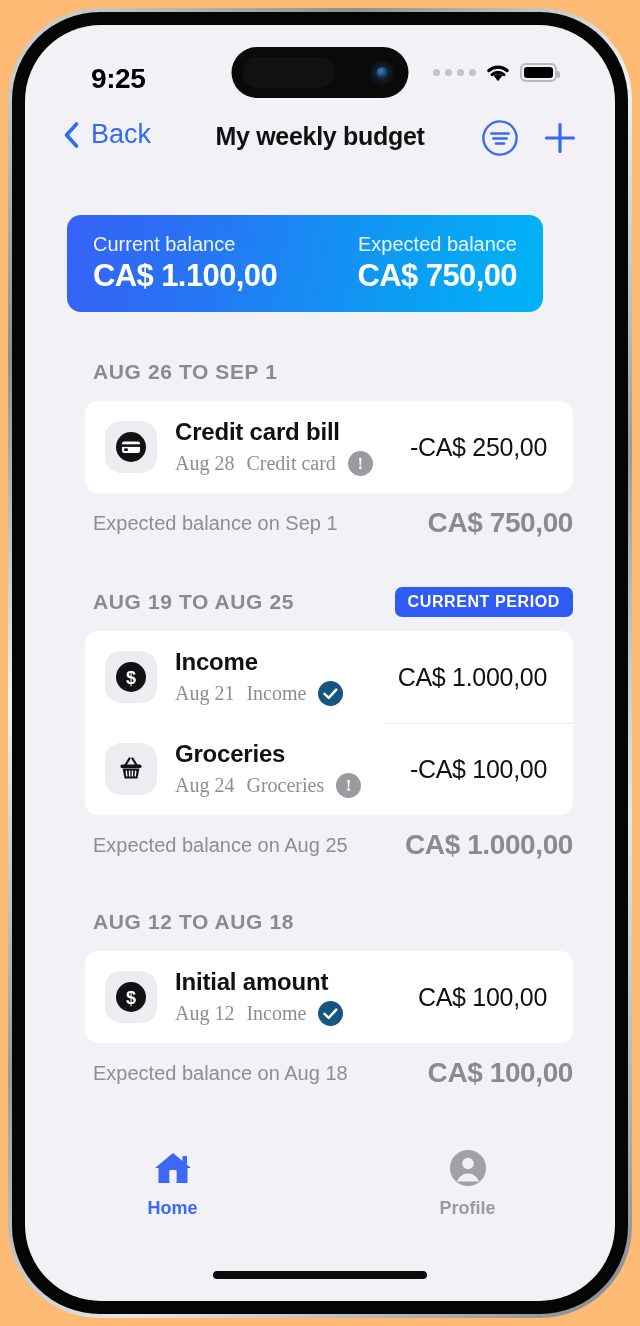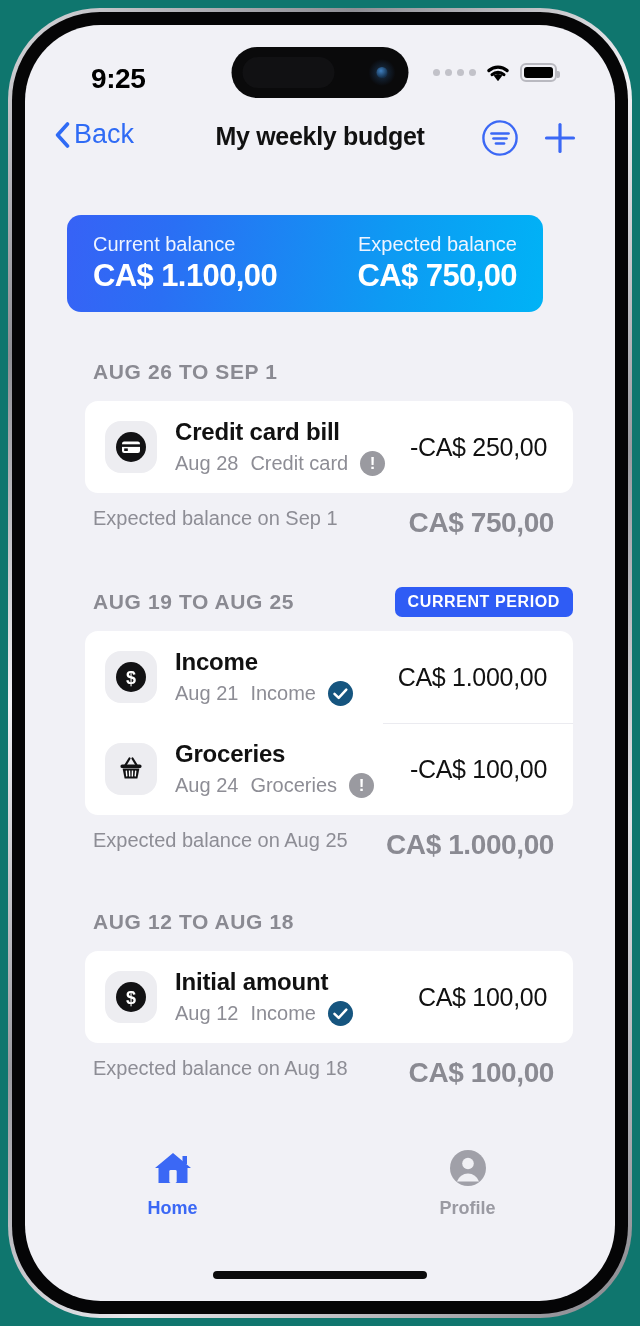--- a/index.html
+++ b/index.html
@@ -2,21 +2,21 @@
 <html><head>
 <meta charset="utf-8">
 <style>
   * { box-sizing: border-box; margin: 0; padding: 0; }
   html, body {
     width: 640px; height: 1326px;
     background: #ffffff;
     font-family: "Liberation Sans", "DejaVu Sans", sans-serif;
     overflow: hidden;
   }
-  .stage { position: relative; width: 640px; height: 1326px; background: #0f766e; }
+  .stage { position: relative; width: 640px; height: 1326px; background: #fdba74; }
 
   
   .phone-outer {
     position: absolute; left: 8px; top: 8px;
     width: 624px; height: 1310px;
     border-radius: 92px;
     background: linear-gradient(135deg,#d8d8dc 0%,#8e8e94 18%,#f2f2f5 36%,#9a9aa0 55%,#e6e6ea 74%,#86868c 100%);
     padding: 4px;
   }
   .phone-bezel {
@@ -76,22 +76,22 @@
   .battery::after {
     content: ""; position: absolute; right: -5px; top: 6px;
     width: 3px; height: 7px; border-radius: 0 2px 2px 0; background: #b9b9c0;
   }
 
   
   .navbar {
     position: absolute; top: 86px; left: 0; right: 0; height: 62px;
   }
   .nav-back {
-    position: absolute; left: 30px; top: 8px;
-    display: flex; align-items: center; gap: 4px;
+    position: absolute; left: 39px; top: 8px;
+    display: flex; align-items: center; gap: 12px;
     color: #2f6bf5; font-size: 27px; font-weight: 400;
   }
   .chev { width: 15px; height: 26px; position: relative; }
   .nav-title {
     position: absolute; left: 50%; top: 11px; transform: translateX(-50%);
     font-size: 25px; font-weight: 700; color: #111; white-space: nowrap;
     letter-spacing: -0.3px;
   }
   .nav-filter { position: absolute; right: 96px; top: 8px; width: 38px; height: 38px; }
   .nav-plus { position: absolute; right: 38px; top: 10px; width: 34px; height: 34px; }
@@ -133,32 +133,32 @@
   .tx-row + .tx-row::before {
     content: ""; position: absolute; left: 298px; right: 0; top: 0;
     height: 1px; background: #ebebf0;
   }
   .tx-icon {
     width: 52px; height: 52px; border-radius: 16px; background: #ededf1;
     display: flex; align-items: center; justify-content: center; flex: 0 0 auto;
   }
   .tx-mid { margin-left: 18px; flex: 1 1 auto; min-width: 0; }
   .tx-name { font-size: 24px; font-weight: 700; color: #111; letter-spacing: -0.2px; line-height: 1.2; }
-  .tx-sub { display: flex; align-items: center; gap: 12px; margin-top: 4px; }
+  .tx-sub { display: flex; align-items: center; gap: 12px; margin-top: 4px; font-family: Liberation Serif, serif; }
   .tx-sub span { font-size: 20px; color: #8d8d95; }
   .status-dot { width: 25px; height: 25px; border-radius: 50%; flex: 0 0 auto; position: relative; }
   .status-dot.pending { background: #9a9aa0; }
   .status-dot.pending::after {
     content: "!"; position: absolute; inset: 0; color: #fff;
     font-size: 17px; font-weight: 700; line-height: 25px; text-align: center;
   }
   .status-dot.done { background: #16557f; }
   .tx-amt { font-size: 25px; color: #111; font-weight: 400; white-space: nowrap; letter-spacing: -0.3px; }
   .sec-foot {
-    margin: 14px 61px 0 68px; display: flex; align-items: flex-start; justify-content: space-between;
+    margin: 14px 42px 0 68px; display: flex; align-items: center; justify-content: space-between;
   }
   .foot-label { font-size: 20px; color: #8d8d95; }
   .foot-value { font-size: 28px; font-weight: 700; color: #8a8a92; letter-spacing: -0.4px; }
 
   
   .tabbar {
     position: absolute; left: 0; right: 0; bottom: 70px; height: 96px;
     display: flex; align-items: center;
   }
   .tab { flex: 1 1 0; display: flex; flex-direction: column; align-items: center; gap: 6px; }

